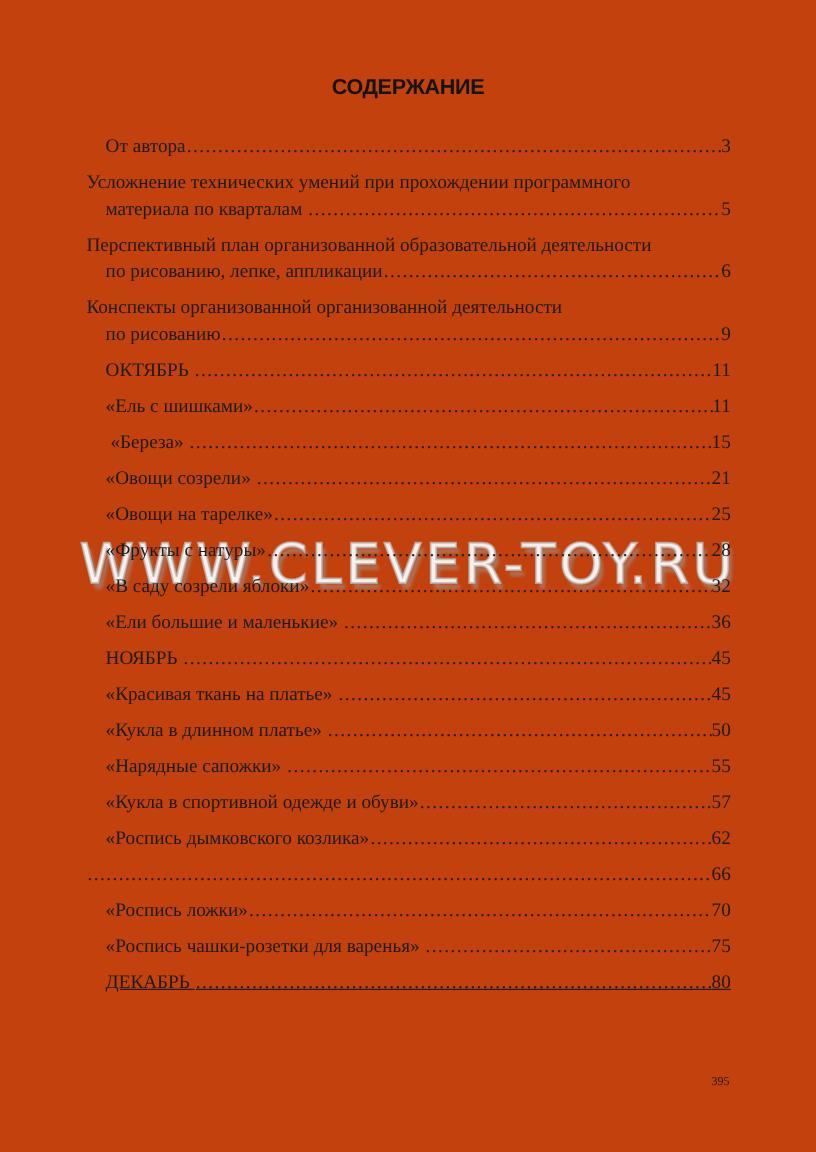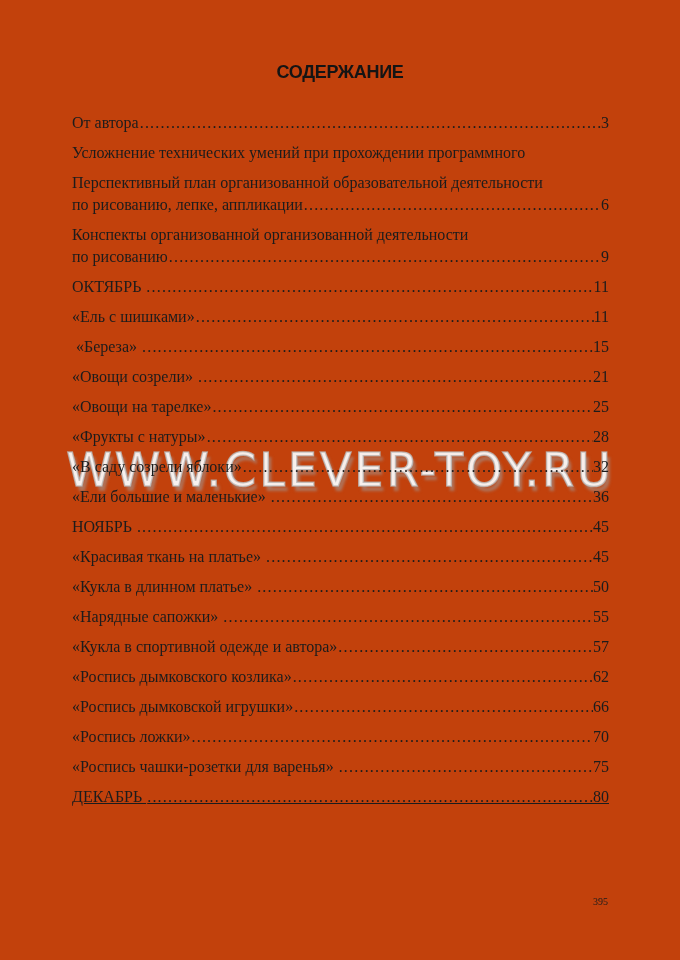--- a/index.html
+++ b/index.html
@@ -45,20 +45,21 @@
   .entry:last-child { margin-bottom: 0; text-decoration: underline; }
   .line { white-space: pre; }
   .line.last {
     display: flex;
     align-items: baseline;
     white-space: normal;
   }
   .line.last .txt {
     flex: 0 0 auto;
     white-space: pre;
+    margin-left: 16px;
   }
   .leader {
     flex: 1 1 auto;
     overflow: hidden;
     white-space: nowrap;
     min-width: 8px;
     margin-left: 1px;
   }
   .leader::after {
     content: "..........................................................................................................................................................";
@@ -104,20 +105,25 @@
   <div class="toc" id="toc">
       <div class="entry">
         <div class="line last">
           <span class="txt">От автора</span>
           <span class="leader"></span>
           <span class="num">3</span>
         </div>
       </div>
       <div class="entry">
         <div class="line"><span class="txt">Усложнение технических умений при прохождении программного</span></div>
+        <div class="line last">
+          <span class="txt">материала по кварталам </span>
+          <span class="leader"></span>
+          <span class="num">5</span>
+        </div>
       </div>
       <div class="entry">
         <div class="line"><span class="txt">Перспективный план организованной образовательной деятельности</span></div>
         <div class="line last">
           <span class="txt">по рисованию, лепке, аппликации</span>
           <span class="leader"></span>
           <span class="num">6</span>
         </div>
       </div>
       <div class="entry">
@@ -207,35 +213,34 @@
       </div>
       <div class="entry">
         <div class="line last">
           <span class="txt">«Нарядные сапожки» </span>
           <span class="leader"></span>
           <span class="num">55</span>
         </div>
       </div>
       <div class="entry">
         <div class="line last">
-          <span class="txt">«Кукла в спортивной одежде и автора»</span>
+          <span class="txt">«Кукла в спортивной одежде и обуви»</span>
           <span class="leader"></span>
           <span class="num">57</span>
         </div>
       </div>
       <div class="entry">
         <div class="line last">
           <span class="txt">«Роспись дымковского козлика»</span>
           <span class="leader"></span>
           <span class="num">62</span>
         </div>
       </div>
       <div class="entry">
         <div class="line last">
-          <span class="txt">«Роспись дымковской игрушки»</span>
           <span class="leader"></span>
           <span class="num">66</span>
         </div>
       </div>
       <div class="entry">
         <div class="line last">
           <span class="txt">«Роспись ложки»</span>
           <span class="leader"></span>
           <span class="num">70</span>
         </div>

